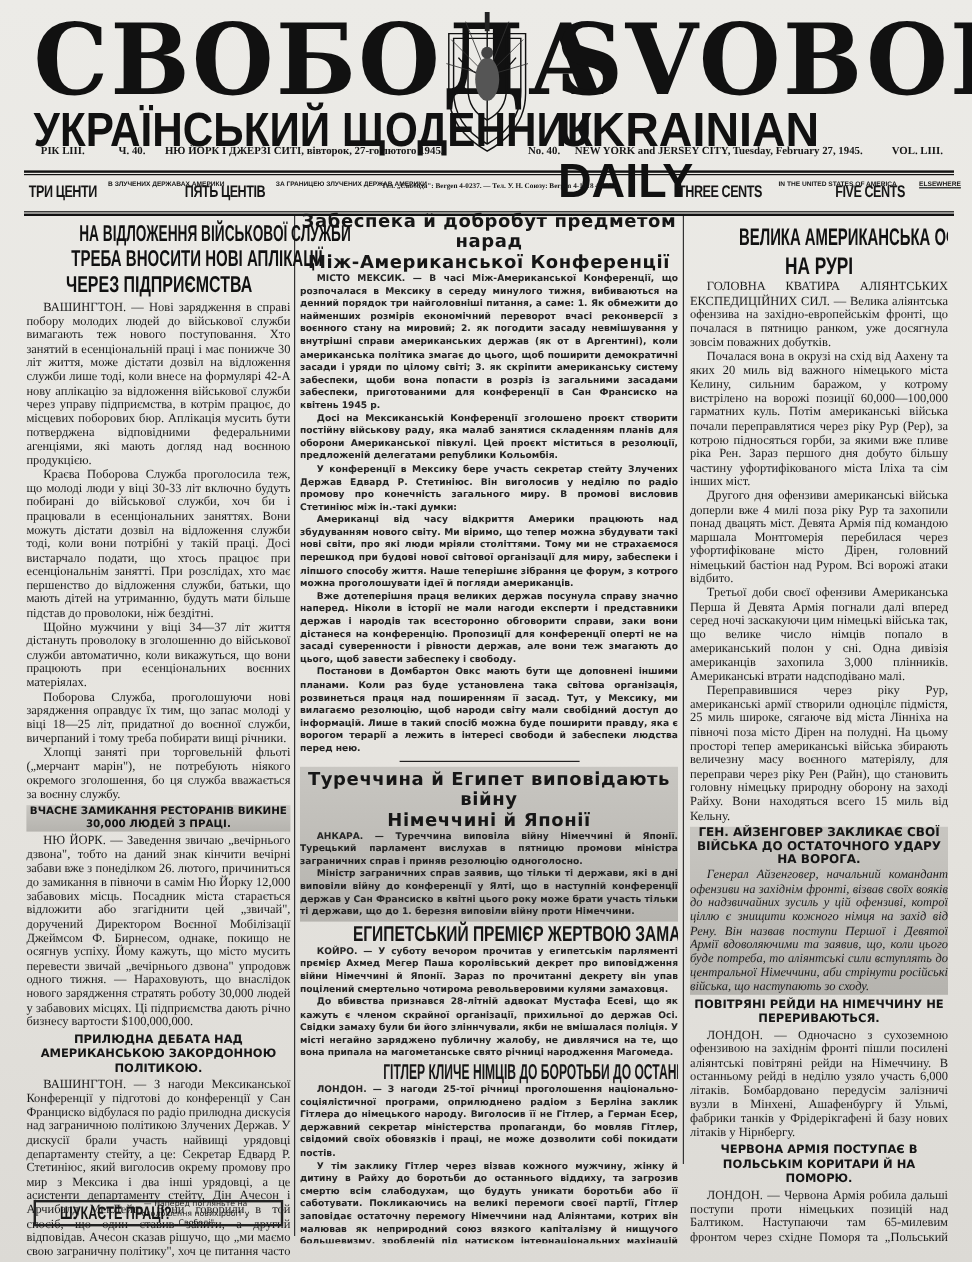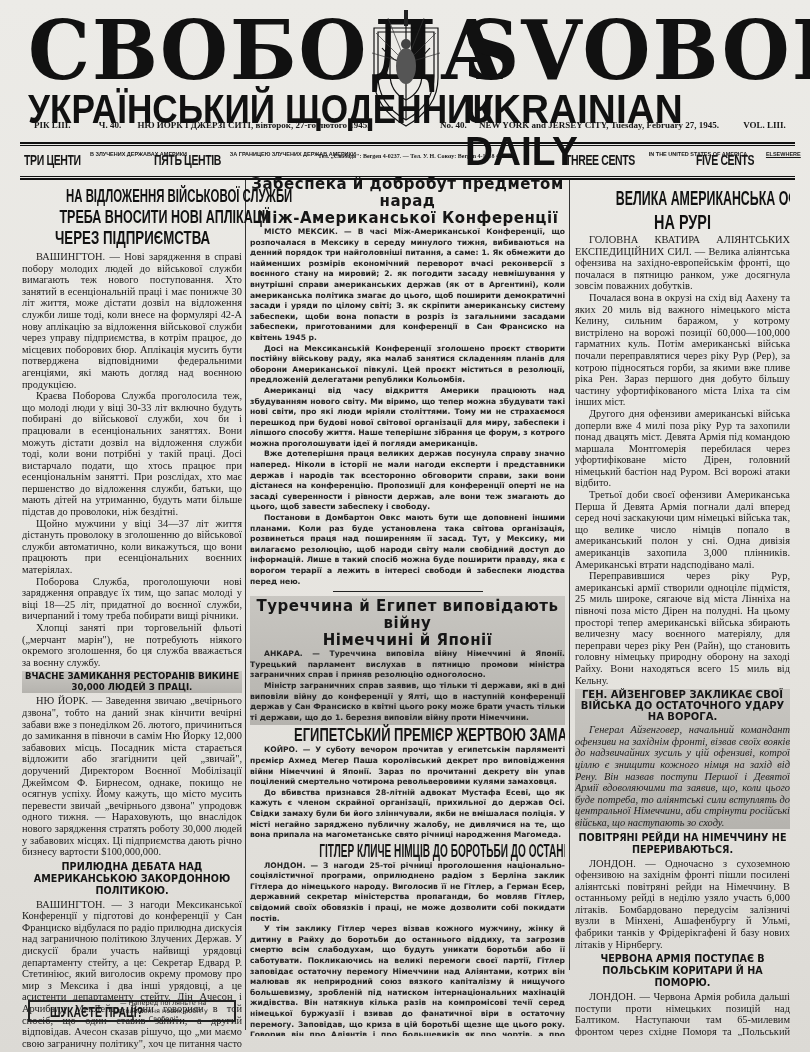--- a/index.html
+++ b/index.html
@@ -142,20 +142,21 @@
   </div>
 
   <div class="col mid" style="left:250px;width:315px;top:176px;overflow:hidden;height:860px;">
     <div class="mid-hl">
       <div>Забеспека й добробут предметом нарад</div>
       <div>Між-Американської Конференції</div>
     </div>
     <div class="body">
       <p>МІСТО МЕКСИК. — В часі Між-Американської Конференції, що розпочалася в Мексику в середу минулого тижня, вибиваються на денний порядок три найголовніші питання, а саме: 1. Як обмежити до найменших розмірів економічний переворот вчасі реконверсії з воєнного стану на мировий; 2. як погодити засаду невмішування у внутрішні справи американських держав (як от в Аргентині), коли американська політика змагає до цього, щоб поширити демократичні засади і уряди по цілому світі; 3. як скріпити американську систему забеспеки, щоби вона попасти в розріз із загальними засадами забеспеки, приготованими для конференції в Сан Франсиско на квітень 1945 р.</p>
       <p>Досі на Мексиканській Конференції зголошено проєкт створити постійну військову раду, яка малаб занятися складенням планів для оборони Американської півкулі. Цей проєкт міститься в резолюції, предложеній делегатами републики Кольомбія.</p>
+      <p>У конференції в Мексику бере участь секретар стейту Злучених Держав Едвард Р. Стетиніюс. Він виголосив у неділю по радіо промову про конечність загального миру. В промові висловив Стетиніюс між ін.-такі думки:</p>
       <p>Американці від часу відкриття Америки працюють над збудуванням нового світу. Ми віримо, що тепер можна збудувати такі нові світи, про які люди мріяли століттями. Тому ми не страхаємося перешкод при будові нової світової організації для миру, забеспеки і ліпшого способу життя. Наше теперішнє зібрання це форум, з котрого можна проголошувати ідеї й погляди американців.</p>
       <p>Вже дотеперішня праця великих держав посунула справу значно наперед. Ніколи в історії не мали нагоди експерти і представники держав і народів так всесторонно обговорити справи, заки вони дістанеся на конференцію. Пропозиції для конференції оперті не на засаді суверенности і рівности держав, але вони теж змагають до цього, щоб завести забеспеку і свободу.</p>
       <p>Постанови в Домбартон Овкс мають бути ще доповнені іншими планами. Коли раз буде установлена така світова організація, розвинеться праця над поширенням її засад. Тут, у Мексику, ми вилагаємо резолюцію, щоб народи світу мали свобідний доступ до інформацій. Лише в такий спосіб можна буде поширити правду, яка є ворогом терарії а лежить в інтересі свободи й забеспеки людства перед нею.</p>
     </div>
     <div class="divider" style="width:150px;"></div>
     <div class="box-dark" style="padding:2px 0;">
       <div class="mid-hl">
         <div>Туреччина й Египет виповідають війну</div>
         <div>Німеччині й Японії</div>
       </div>

